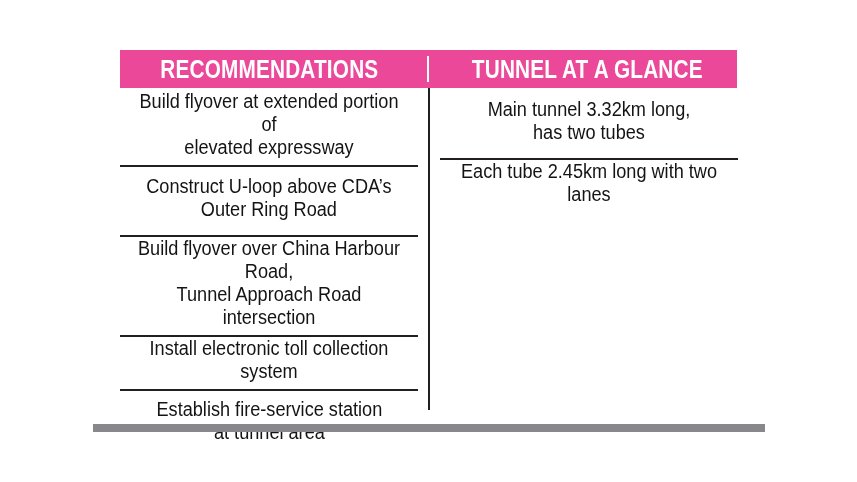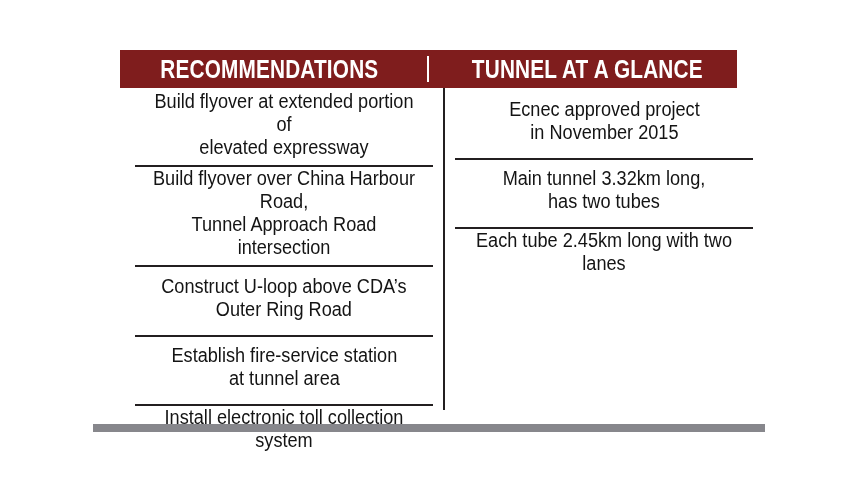--- a/index.html
+++ b/index.html
@@ -23,21 +23,21 @@
     background: #ffffff;
   }
 
   
   .header-band {
     position: absolute;
     left: 120px;
     top: 50px;
     width: 617px;
     height: 38px;
-    background: #7f1d1d;
+    background: #ec4899;
     display: flex;
     align-items: center;
   }
   .header-cell {
     flex: 1 1 0;
     display: flex;
     align-items: center;
     justify-content: center;
     height: 100%;
   }
@@ -63,21 +63,21 @@
   }
   .header-tick-rule {
     width: 2px;
     height: 26px;
     background: #ffffff;
   }
 
   
   .table-body {
     position: absolute;
-    left: 135px;
+    left: 120px;
     top: 88px;
     width: 618px;
     height: 322px;
     display: flex;
   }
   .column {
     display: flex;
     flex-direction: column;
   }
   .col-left  { flex: 0 0 298px; }
@@ -153,45 +153,41 @@
   </div>
 
   <div class="table-body">
 
     <div class="column col-left">
       <div class="cell cell-2line">
         <span class="cell-text">Build flyover at extended portion of
 elevated expressway</span>
       </div>
       <div class="cell cell-2line">
-        <span class="cell-text">Build flyover over China Harbour Road,
-Tunnel Approach Road intersection</span>
-      </div>
-      <div class="cell cell-2line">
         <span class="cell-text">Construct U-loop above CDA’s
 Outer Ring Road</span>
       </div>
       <div class="cell cell-2line">
-        <span class="cell-text">Establish fire-service station
-at tunnel area</span>
+        <span class="cell-text">Build flyover over China Harbour Road,
+Tunnel Approach Road intersection</span>
       </div>
       <div class="cell cell-1line">
         <span class="cell-text">Install electronic toll collection system</span>
+      </div>
+      <div class="cell cell-2line">
+        <span class="cell-text">Establish fire-service station
+at tunnel area</span>
       </div>
     </div>
 
     <div class="col-gap">
       <div class="vertical-divider"></div>
     </div>
 
     <div class="column col-right">
-      <div class="cell cell-2line">
-        <span class="cell-text">Ecnec approved project
-in November 2015</span>
-      </div>
       <div class="cell cell-2line">
         <span class="cell-text">Main tunnel 3.32km long,
 has two tubes</span>
       </div>
       <div class="cell cell-1line">
         <span class="cell-text">Each tube 2.45km long with two lanes</span>
       </div>
     </div>
 
   </div>

